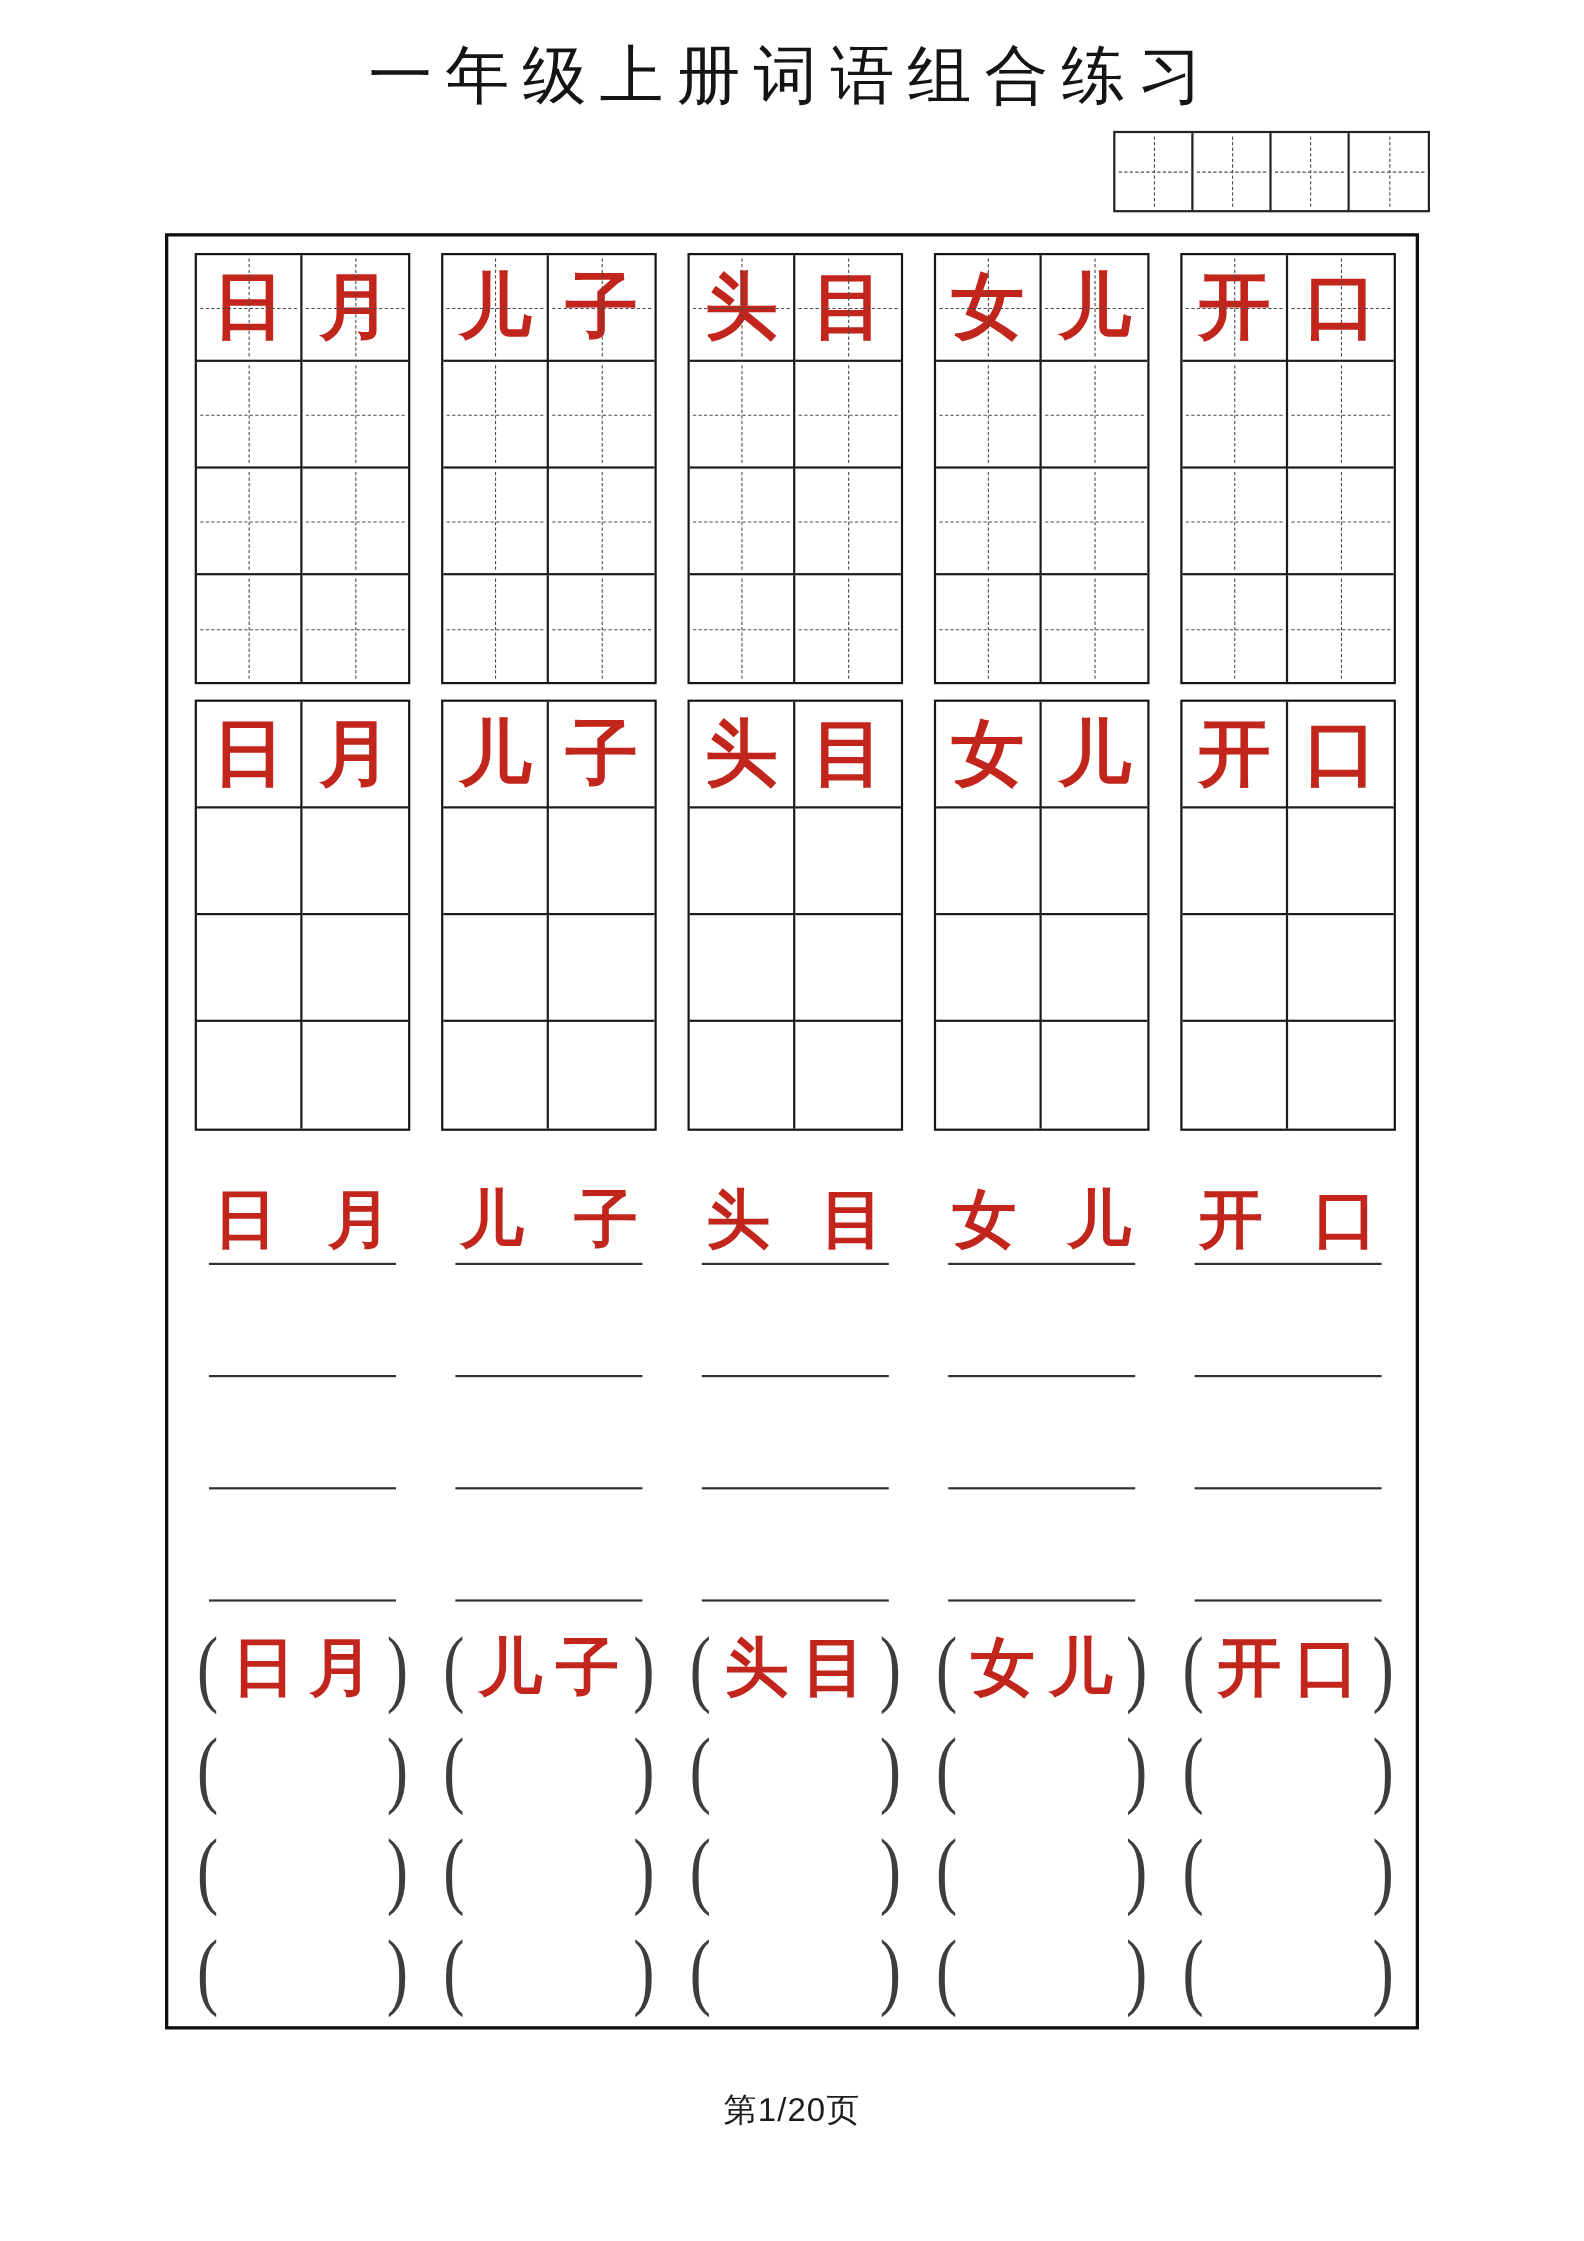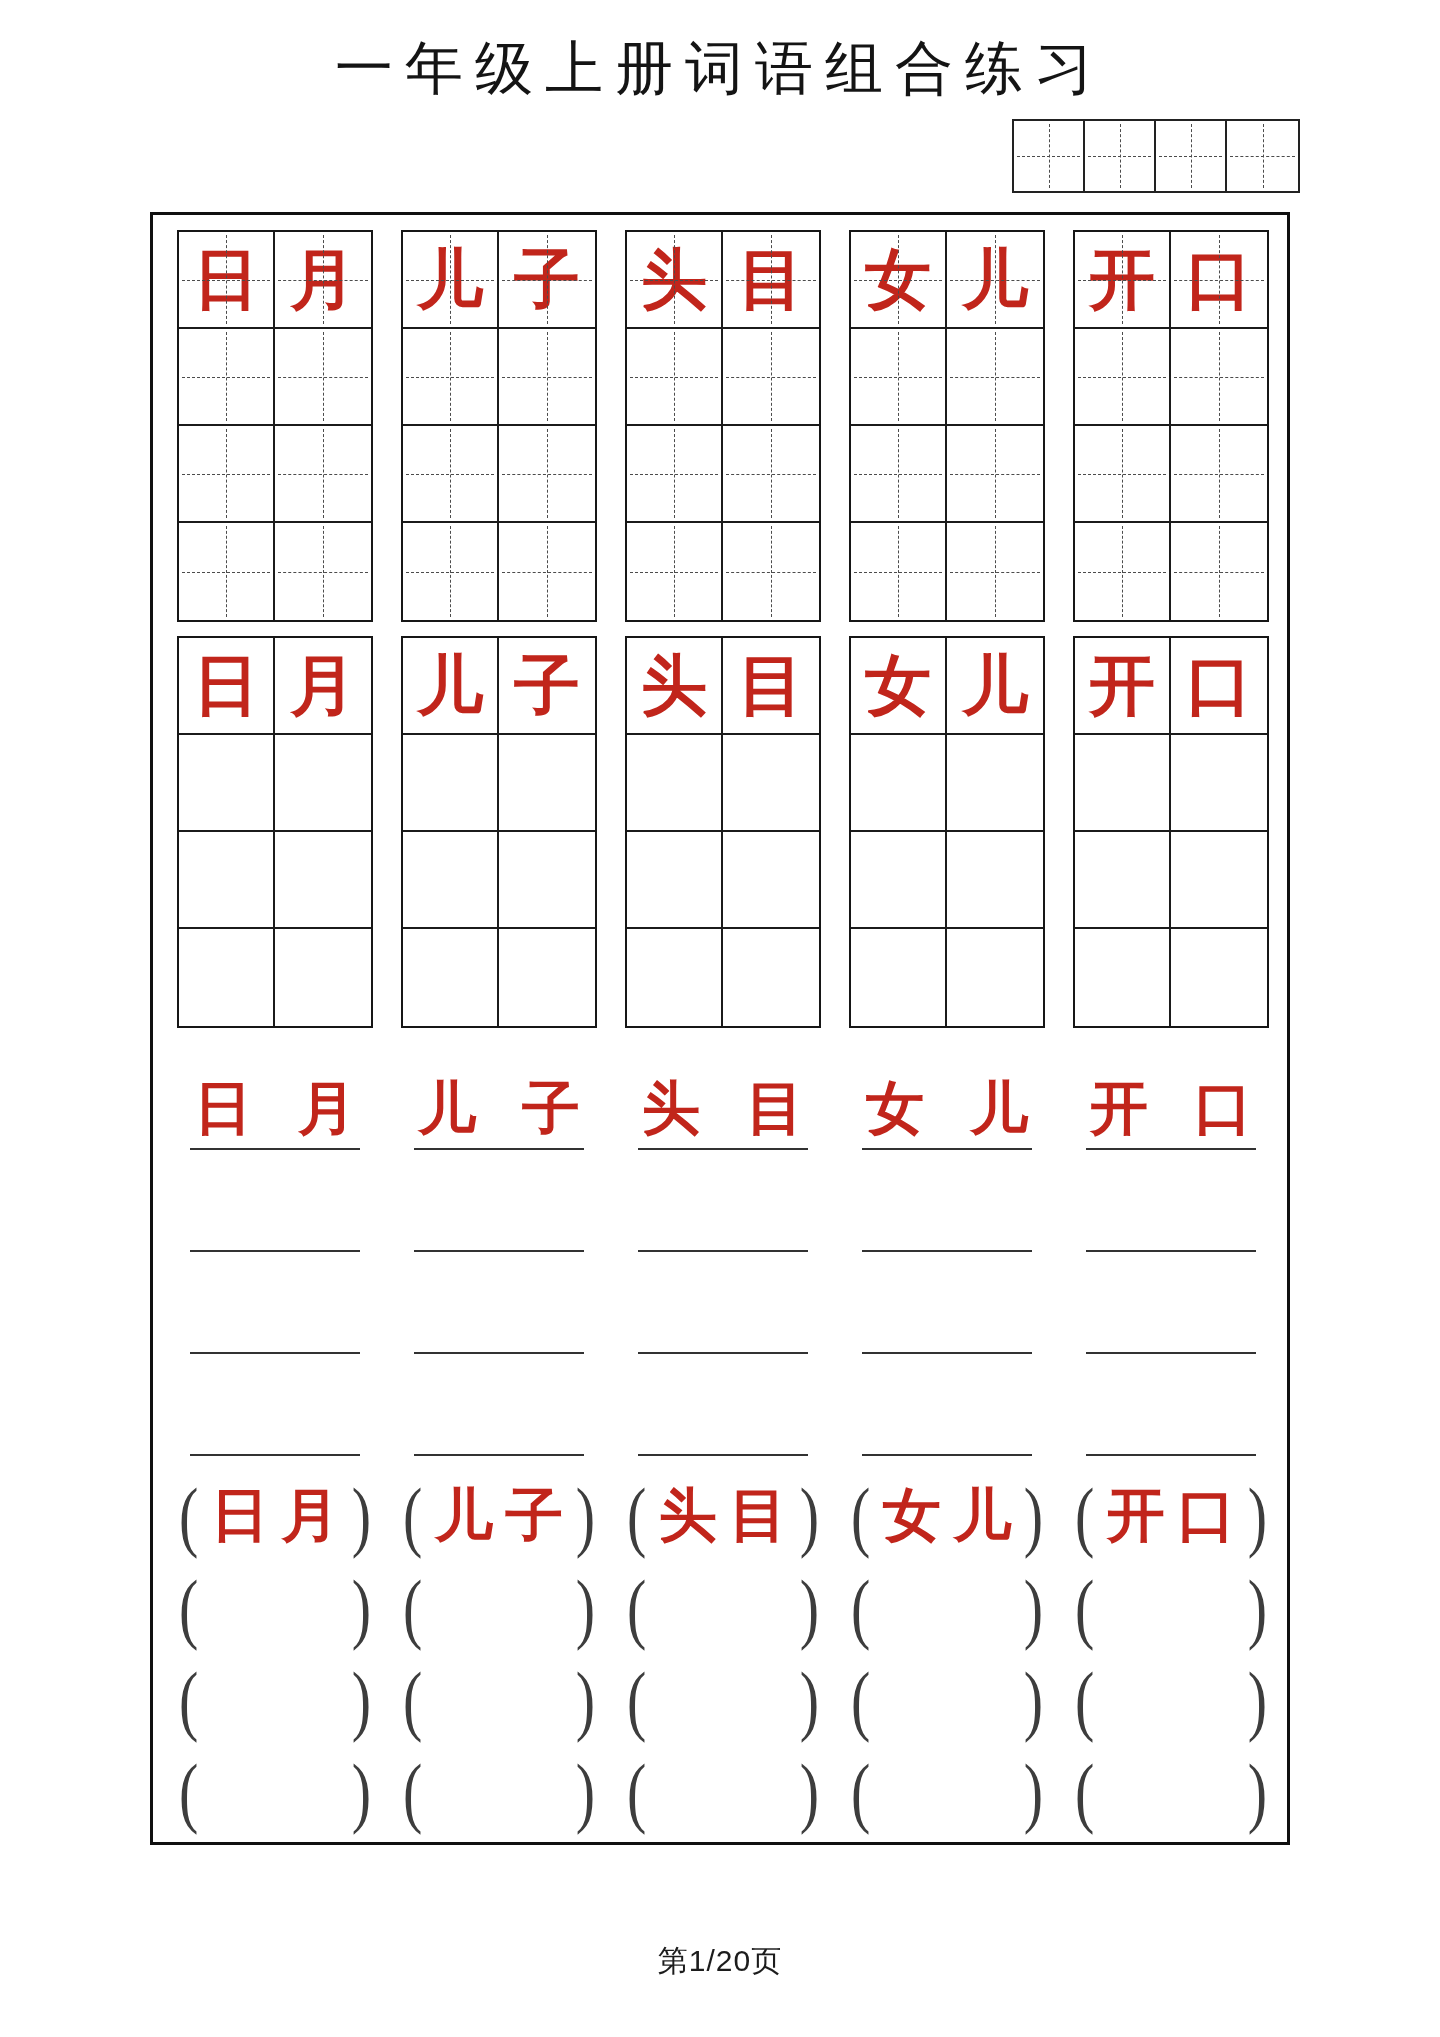--- a/index.html
+++ b/index.html
@@ -61,21 +61,20 @@
   .prow{height:92px;display:flex;align-items:center;justify-content:space-between;
         padding:0 2px;box-sizing:border-box;}
   .par{font-size:58px;line-height:1;color:#3d3d3d;font-weight:400;
        transform:scaleY(1.35);display:inline-block;}
   .mid{flex:1;display:flex;justify-content:space-evenly;align-items:center;}
   
   .footer{
     position:absolute;top:1898px;left:0;width:1440px;text-align:center;
     font-size:30px;color:#1c1c1c;letter-spacing:1px;
     font-family:"Liberation Sans","DejaVu Sans",sans-serif;
-    margin-top:43px;
   }
 </style>
 </head>
 <body>
 
 <h1 class="title">一年级上册词语组合练习</h1>
 
 <div class="namegrid">
   <div class="ncell cross"></div>
   <div class="ncell cross"></div>

